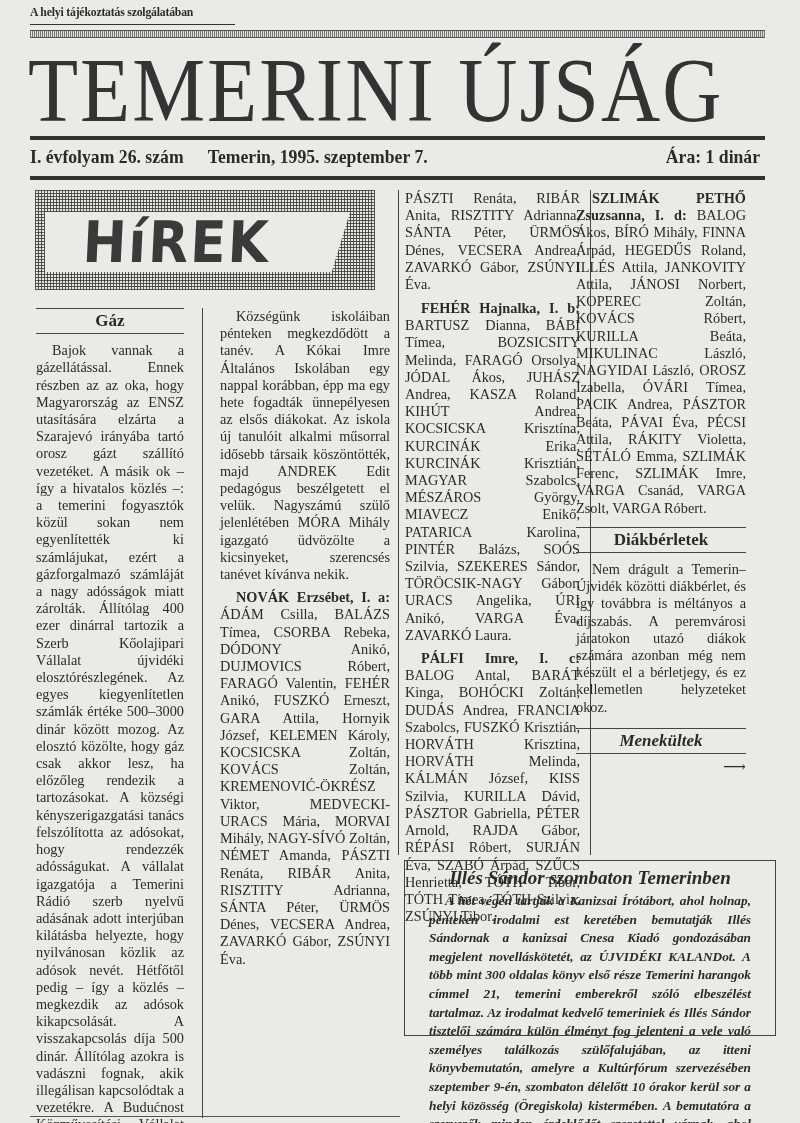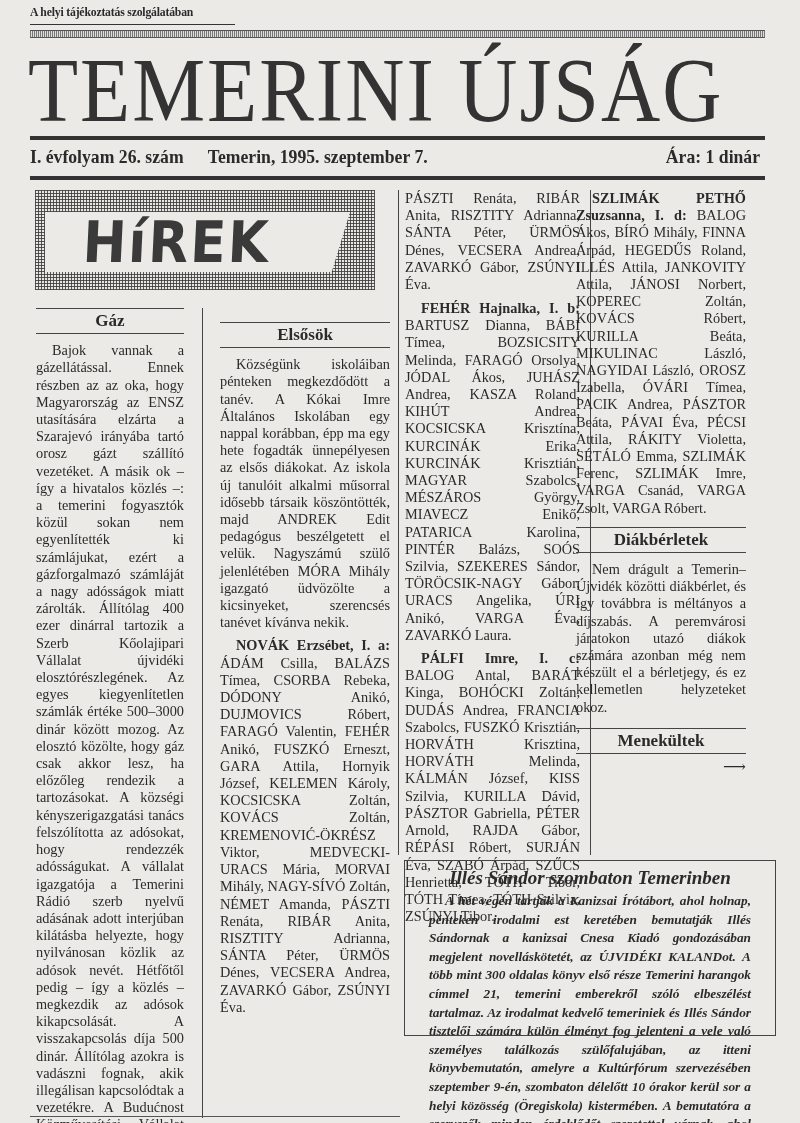--- a/index.html
+++ b/index.html
@@ -118,36 +118,35 @@
   <div class="vrule" style="left:398px; top:190px; height:665px;"></div>
   <div class="vrule" style="left:590px; top:190px; height:665px;"></div>
 
   <div class="col col1">
     <div class="section-head first">Gáz</div>
     <p>Bajok vannak a gázellátással. Ennek részben az az oka, hogy Magyarország az ENSZ utasítására elzárta a Szarajevó irányába tartó orosz gázt szállító vezetéket. A másik ok – így a hivatalos közlés –: a temerini fogyasztók közül sokan nem egyenlítették ki számlájukat, ezért a gázforgalmazó számláját a nagy adósságok miatt zárolták. Állítólag 400 ezer dinárral tartozik a Szerb Kőolajipari Vállalat újvidéki elosztórészlegének. Az egyes kiegyenlítetlen számlák értéke 500–3000 dinár között mozog. Az elosztó közölte, hogy gáz csak akkor lesz, ha előzőleg rendezik a tartozásokat. A községi kényszerigazgatási tanács felszólította az adósokat, hogy rendezzék adósságukat. A vállalat igazgatója a Temerini Rádió szerb nyelvű adásának adott interjúban kilátásba helyezte, hogy nyilvánosan közlik az adósok nevét. Hétfőtől pedig – így a közlés – megkezdik az adósok kikapcsolását. A visszakapcsolás díja 500 dinár. Állítólag azokra is vadászni fognak, akik illegálisan kapcsolódtak a vezetékre. A Budućnost Közművesítési Vállalat pénztáránál reggel 7 és délután 5 között lehet rendezni a számlákat.</p>
 
   </div>
 
   <div class="col col2">
-    <div class="section-head" style="margin-top:14px;">Elsősök</div>
     <p>Községünk iskoláiban pénteken megkezdődött a tanév. A Kókai Imre Általános Iskolában egy nappal korábban, épp ma egy hete fogadták ünnepélyesen az elsős diákokat. Az iskola új tanulóit alkalmi műsorral idősebb társaik köszöntötték, majd ANDREK Edit pedagógus beszélgetett el velük. Nagyszámú szülő jelenlétében MÓRA Mihály igazgató üdvözölte a kicsinyeket, szerencsés tanévet kívánva nekik.</p>
     <p class="gap"><span class="b">NOVÁK Erzsébet, I. a:</span> <span>ÁDÁM Csilla, BALÁZS Tímea, CSORBA Rebeka, DÓDONY Anikó, DUJMOVICS Róbert, FARAGÓ Valentin, FEHÉR Anikó, FUSZKÓ Erneszt, GARA Attila, Hornyik József, KELEMEN Károly, KOCSICSKA Zoltán, KOVÁCS Zoltán, KREMENOVIĆ-ÖKRÉSZ Viktor, MEDVECKI-URACS Mária, MORVAI Mihály, NAGY-SÍVÓ Zoltán, NÉMET Amanda, PÁSZTI Renáta, RIBÁR Anita, RISZTITY Adrianna, SÁNTA Péter, ÜRMÖS Dénes, VECSERA Andrea, ZAVARKÓ Gábor, ZSÚNYI Éva.</span></p>
   </div>
 
   <div class="col col3">
     <p style="text-indent:0;height:104px;overflow:hidden;"><span>PÁSZTI Renáta, RIBÁR Anita, RISZTITY Adrianna, SÁNTA Péter, ÜRMÖS Dénes, VECSERA Andrea, ZAVARKÓ Gábor, ZSÚNYI Éva.</span></p>
     <p class="gap"><span class="b">FEHÉR Hajnalka, I. b:</span> <span>BARTUSZ Dianna, BÁBI Tímea, BOZSICSITY Melinda, FARAGÓ Orsolya, JÓDAL Ákos, JUHÁSZ Andrea, KASZA Roland, KIHÚT Andrea, KOCSICSKA Krisztína, KURCINÁK Erika, KURCINÁK Krisztián, MAGYAR Szabolcs, MÉSZÁROS György, MIAVECZ Enikő, PATARICA Karolina, PINTÉR Balázs, SOÓS Szilvia, SZEKERES Sándor, TÖRÖCSIK-NAGY Gábor, URACS Angelika, ÚRI Anikó, VARGA Éva, ZAVARKÓ Laura.</span></p>
     <p class="gap"><span class="b">PÁLFI Imre, I. c:</span> <span>BALOG Antal, BARÁT Kinga, BOHÓCKI Zoltán, DUDÁS Andrea, FRANCIA Szabolcs, FUSZKÓ Krisztián, HORVÁTH Krisztina, HORVÁTH Melinda, KÁLMÁN József, KISS Szilvia, KURILLA Dávid, PÁSZTOR Gabriella, PÉTER Arnold, RAJDA Gábor, RÉPÁSI Róbert, SURJÁN Éva, SZABÓ Árpád, SZŰCS Henrietta, TÓTH Tibor, TÓTH Tímea, TÓTH Szilvia, ZSÚNYI Tibor.</span></p>
   </div>
 
   <div class="col col4">
     <p><span class="b">SZLIMÁK PETHŐ Zsuzsanna, I. d:</span> <span>BALOG Ákos, BÍRÓ Mihály, FINNA Árpád, HEGEDŰS Roland, ILLÉS Attila, JANKOVITY Attila, JÁNOSI Norbert, KOPEREC Zoltán, KOVÁCS Róbert, KURILLA Beáta, MIKULINAC László, NAGYIDAI László, OROSZ Izabella, ÓVÁRI Tímea, PACIK Andrea, PÁSZTOR Beáta, PÁVAI Éva, PÉCSI Attila, RÁKITY Violetta, SÉTÁLÓ Emma, SZLIMÁK Ferenc, SZLIMÁK Imre, VARGA Csanád, VARGA Zsolt, VARGA Róbert.</span></p>
     <div class="section-head" style="margin-top:10px;">Diákbérletek</div>
     <p class="gap">Nem drágult a Temerin–Újvidék közötti diákbérlet, és így továbbra is méltányos a díjszabás. A peremvárosi járatokon utazó diákok számára azonban még nem készült el a bérletjegy, és ez kellemetlen helyzeteket okoz.</p>
-    <div class="section-head" style="margin-top:12px;">Menekültek</div>
+    <div class="section-head" style="margin-top:12px;font-style:italic;">Menekültek</div>
     <div class="arrow">⟶</div>
   </div>
 
   <div class="box">
     <div class="box-title">Illés Sándor szombaton Temerinben</div>
     <p class="box-body">A hét végén tartják a Kanizsai Írótábort, ahol holnap, pénteken irodalmi est keretében bemutatják Illés Sándornak a kanizsai Cnesa Kiadó gondozásában megjelent novelláskötetét, az ÚJVIDÉKI KALANDot. A több mint 300 oldalas könyv első része Temerini harangok címmel 21, temerini emberekről szóló elbeszélést tartalmaz. Az irodalmat kedvelő temeriniek és Illés Sándor tisztelői számára külön élményt fog jelenteni a vele való személyes találkozás szülőfalujában, az itteni könyvbemutatón, amelyre a Kultúrfórum szervezésében szeptember 9-én, szombaton délelőtt 10 órakor kerül sor a helyi közösség (Öregiskola) kistermében. A bemutatóra a szervezők minden érdeklődőt szeretettel várnak, ahol megvehetik a könyvet is.</p>
   </div>
 
   <div class="page-border-bottom"></div>
 </div>

